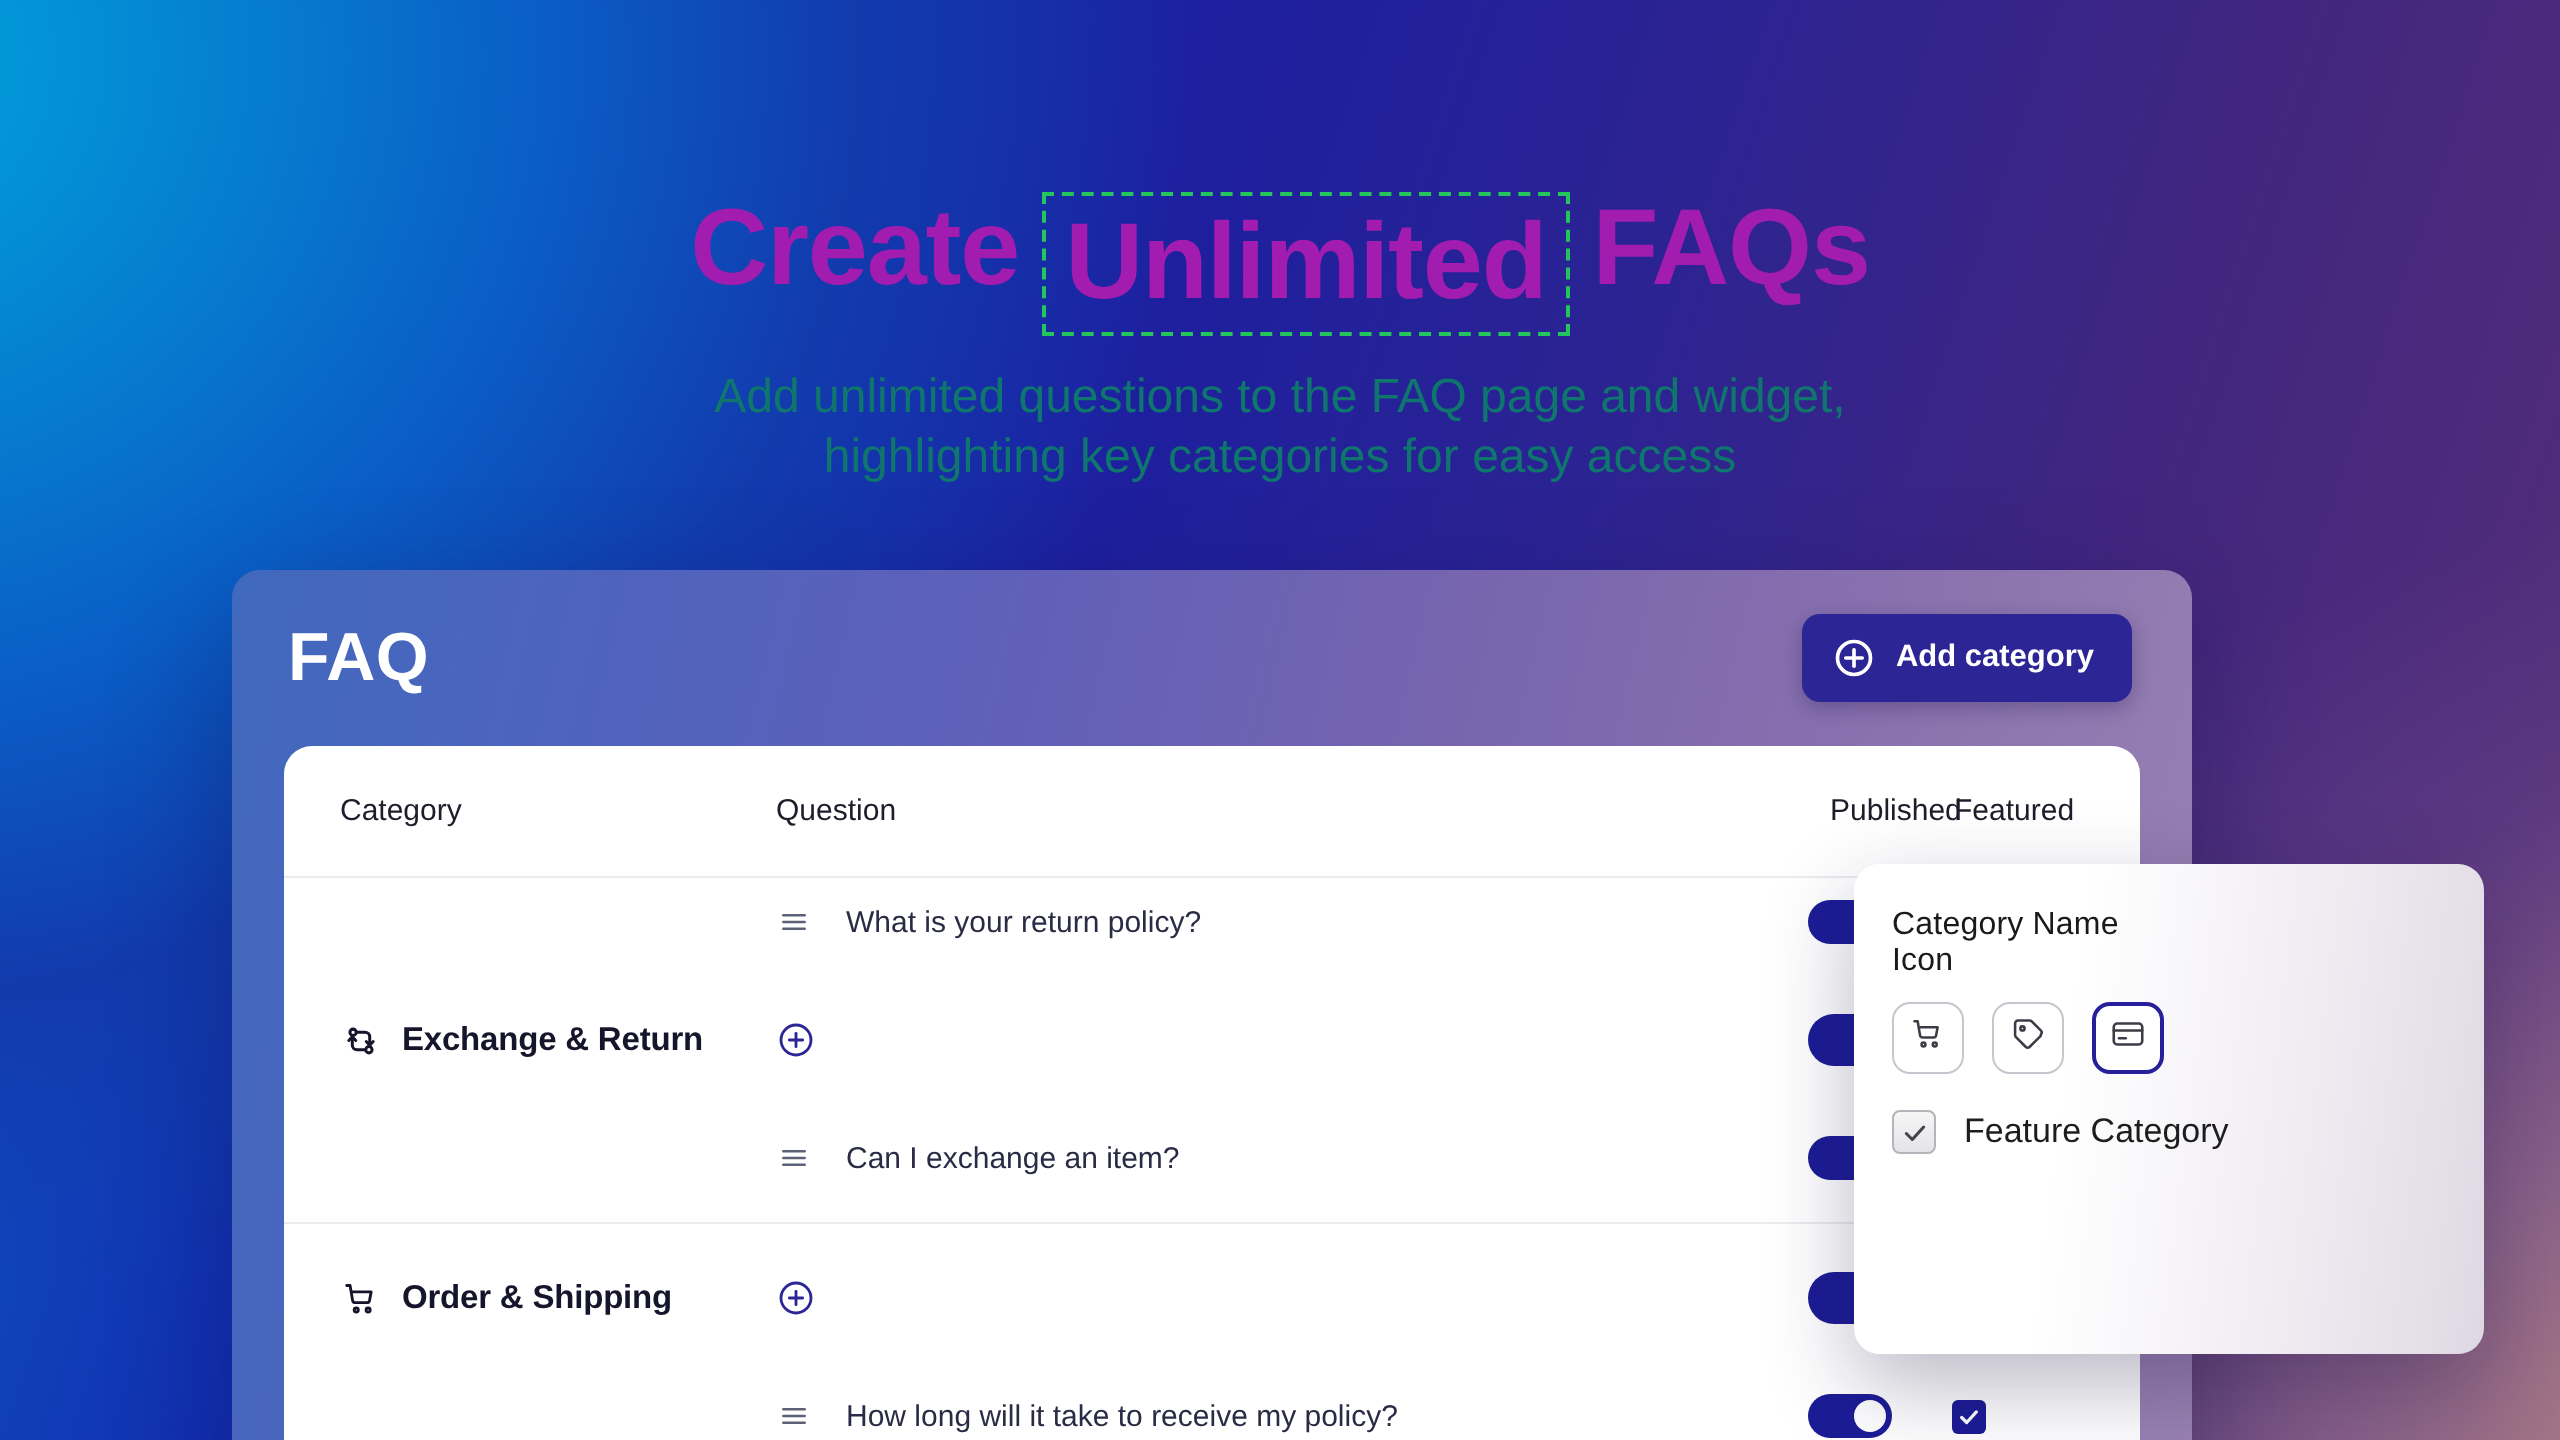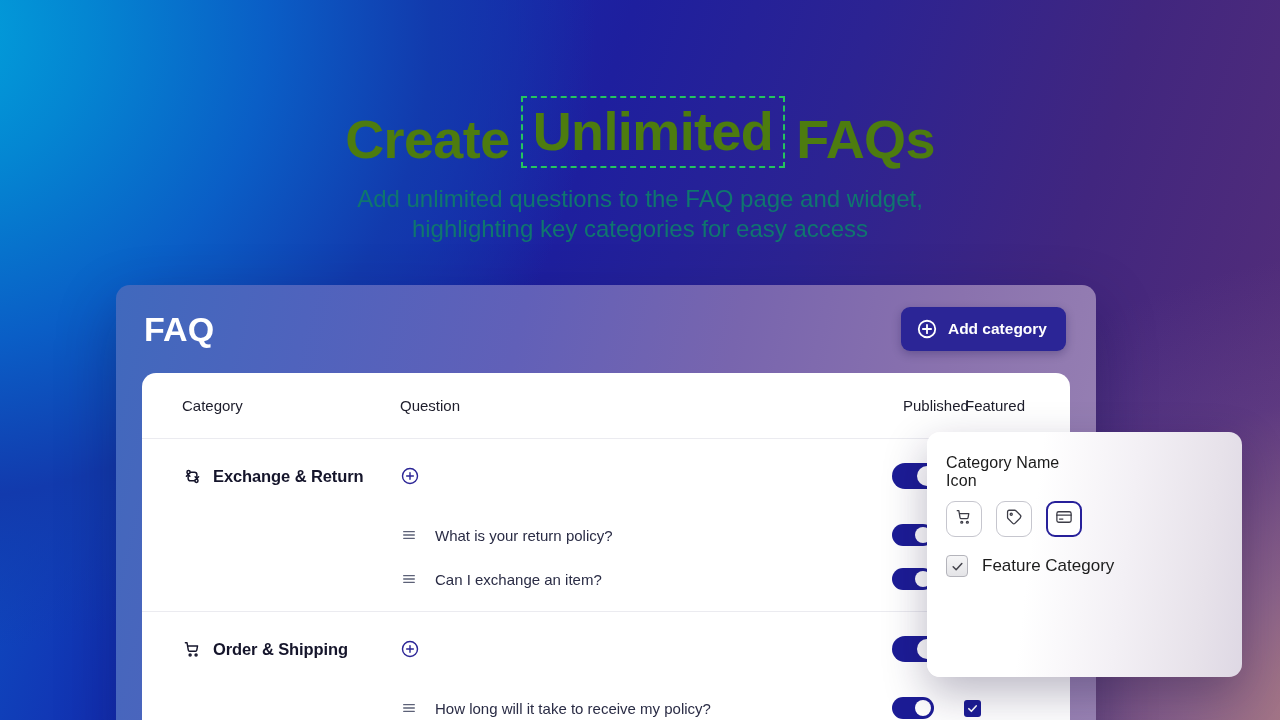--- a/index.html
+++ b/index.html
@@ -24,27 +24,27 @@
   .hero {
     position: absolute;
     top: 0; left: 0; right: 0;
     text-align: center;
     padding-top: 96px;
     z-index: 3;
   }
   .headline {
     font-size: 54px;
     font-weight: 700;
-    color: #4d7c0f;
+    color: #a21caf;
     letter-spacing: -0.6px;
     line-height: 1.05;
     white-space: nowrap;
     display: flex;
     justify-content: center;
-    align-items: flex-end;
+    align-items: flex-start;
     gap: 0px;
   }
   .headline .word { padding: 0 9px; }
   .headline .highlight {
     border: 2px dashed #25c55d;
     padding: 6px 10px 8px 10px;
     margin: 0 2px;
     line-height: 1;
     display: inline-block;
   }
@@ -105,21 +105,21 @@
     margin: 0 26px;
     background: #ffffff;
     border-radius: 14px 14px 0 0;
     height: 382px;
     overflow: hidden;
   }
 
   .row {
     display: flex;
     align-items: center;
-    padding: 0 40px;
+    padding: 0 28px;
   }
   .col-category { width: 218px; flex: none; display: flex; align-items: center; gap: 11px; }
   .col-question { flex: 1; display: flex; align-items: center; gap: 17px; }
   .col-published { width: 72px; flex: none; display: flex; justify-content: flex-start; }
   .col-featured  { width: 66px; flex: none; display: flex; justify-content: flex-start; }
 
   .thead {
     height: 66px;
     border-bottom: 1px solid #ebebf0;
     font-size: 15px;
@@ -264,20 +264,44 @@
   <div class="table-card">
 
     <div class="row thead">
       <div class="col-category">Category</div>
       <div class="col-question">Question</div>
       <div class="col-published">Published</div>
       <div class="col-featured">Featured</div>
     </div>
 
     <div class="group">
+      <div class="row q-row">
+        <div class="col-category"></div>
+        <div class="col-question">
+          <span class="drag-handle">
+            <svg width="16" height="16" viewBox="0 0 24 24" stroke="currentColor" stroke-width="1.9" stroke-linecap="round">
+                <line x1="4" y1="7" x2="20" y2="7"></line>
+                <line x1="4" y1="12" x2="20" y2="12"></line>
+                <line x1="4" y1="17" x2="20" y2="17"></line>
+              </svg>
+          </span>
+          <span class="q-text">What is your return policy?</span>
+        </div>
+        <div class="col-published">
+          <div class="toggle"></div>
+        </div>
+        <div class="col-featured">
+          <div class="checkbox">
+            <svg width="11" height="11" viewBox="0 0 24 24" fill="none" stroke="#ffffff" stroke-width="3.6" stroke-linecap="round" stroke-linejoin="round">
+                <polyline points="4,12.5 9.5,18 20,6.5"></polyline>
+              </svg>
+          </div>
+        </div>
+      </div>
+
       <div class="row cat-row">
         <div class="col-category">
           <span class="cat-icon">
             <svg width="19" height="19" viewBox="0 0 24 24" fill="none" stroke="currentColor" stroke-width="1.9" stroke-linecap="round" stroke-linejoin="round">
               <path d="M7 4.5 A2 2 0 1 1 7 8.5 A2 2 0 1 1 7 4.5"></path>
               <path d="M17 15.5 A2 2 0 1 1 17 19.5 A2 2 0 1 1 17 15.5"></path>
               <path d="M9.2 6.5 h5.3 a3 3 0 0 1 3 3 v5"></path>
               <path d="M14.8 17.5 H9.5 a3 3 0 0 1 -3 -3 v-5"></path>
               <path d="M15.3 12.3 l2.2 2.3 2.2 -2.3"></path>
               <path d="M8.7 11.7 l-2.2 -2.3 -2.2 2.3"></path>
@@ -293,44 +317,20 @@
                 <line x1="8" y1="12" x2="16" y2="12"></line>
             </svg>
           </span>
         </div>
         <div class="col-published">
           <div class="toggle lg"></div>
         </div>
         <div class="col-featured">
           <div class="checkbox lg">
             <svg width="13" height="13" viewBox="0 0 24 24" fill="none" stroke="#ffffff" stroke-width="3.4" stroke-linecap="round" stroke-linejoin="round">
-                <polyline points="4,12.5 9.5,18 20,6.5"></polyline>
-              </svg>
-          </div>
-        </div>
-      </div>
-
-      <div class="row q-row">
-        <div class="col-category"></div>
-        <div class="col-question">
-          <span class="drag-handle">
-            <svg width="16" height="16" viewBox="0 0 24 24" stroke="currentColor" stroke-width="1.9" stroke-linecap="round">
-                <line x1="4" y1="7" x2="20" y2="7"></line>
-                <line x1="4" y1="12" x2="20" y2="12"></line>
-                <line x1="4" y1="17" x2="20" y2="17"></line>
-              </svg>
-          </span>
-          <span class="q-text">What is your return policy?</span>
-        </div>
-        <div class="col-published">
-          <div class="toggle"></div>
-        </div>
-        <div class="col-featured">
-          <div class="checkbox">
-            <svg width="11" height="11" viewBox="0 0 24 24" fill="none" stroke="#ffffff" stroke-width="3.6" stroke-linecap="round" stroke-linejoin="round">
                 <polyline points="4,12.5 9.5,18 20,6.5"></polyline>
               </svg>
           </div>
         </div>
       </div>
 
       <div class="row q-row">
         <div class="col-category"></div>
         <div class="col-question">
           <span class="drag-handle">

